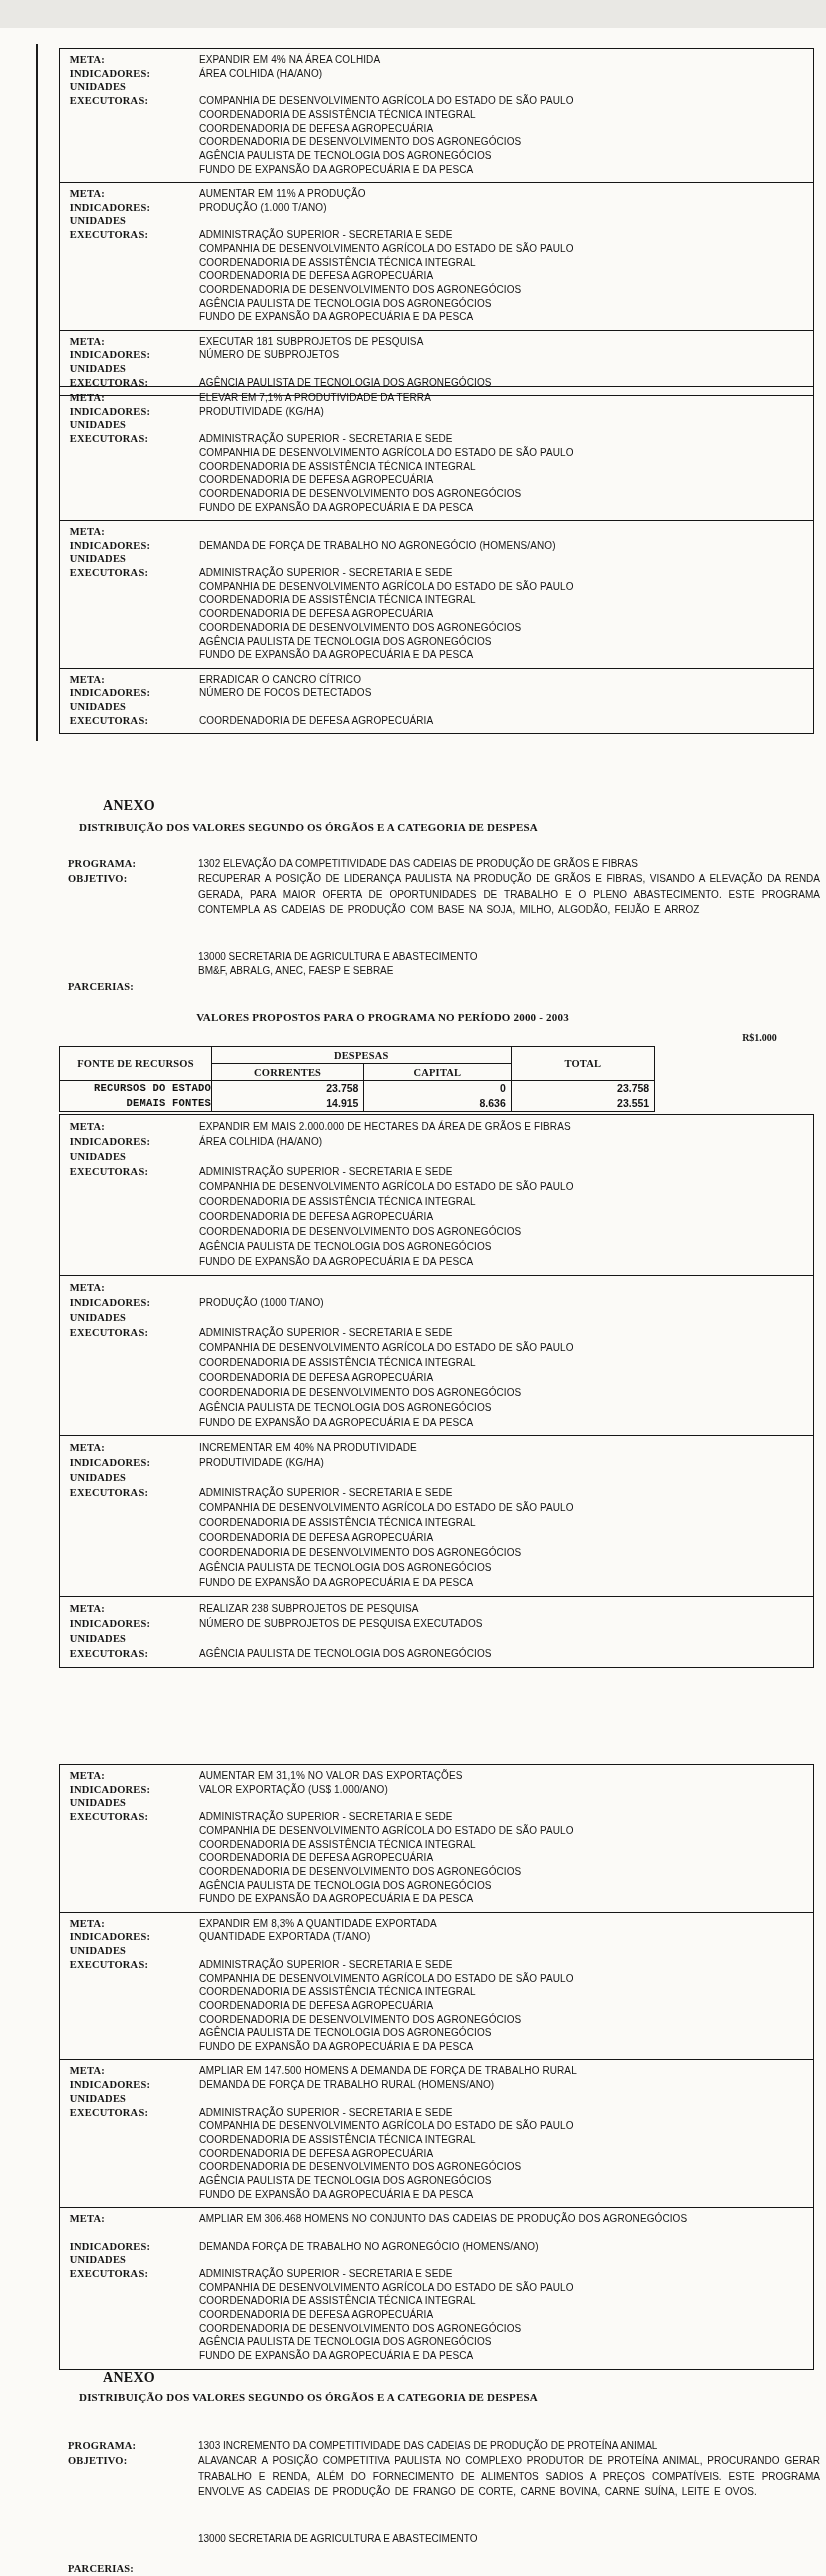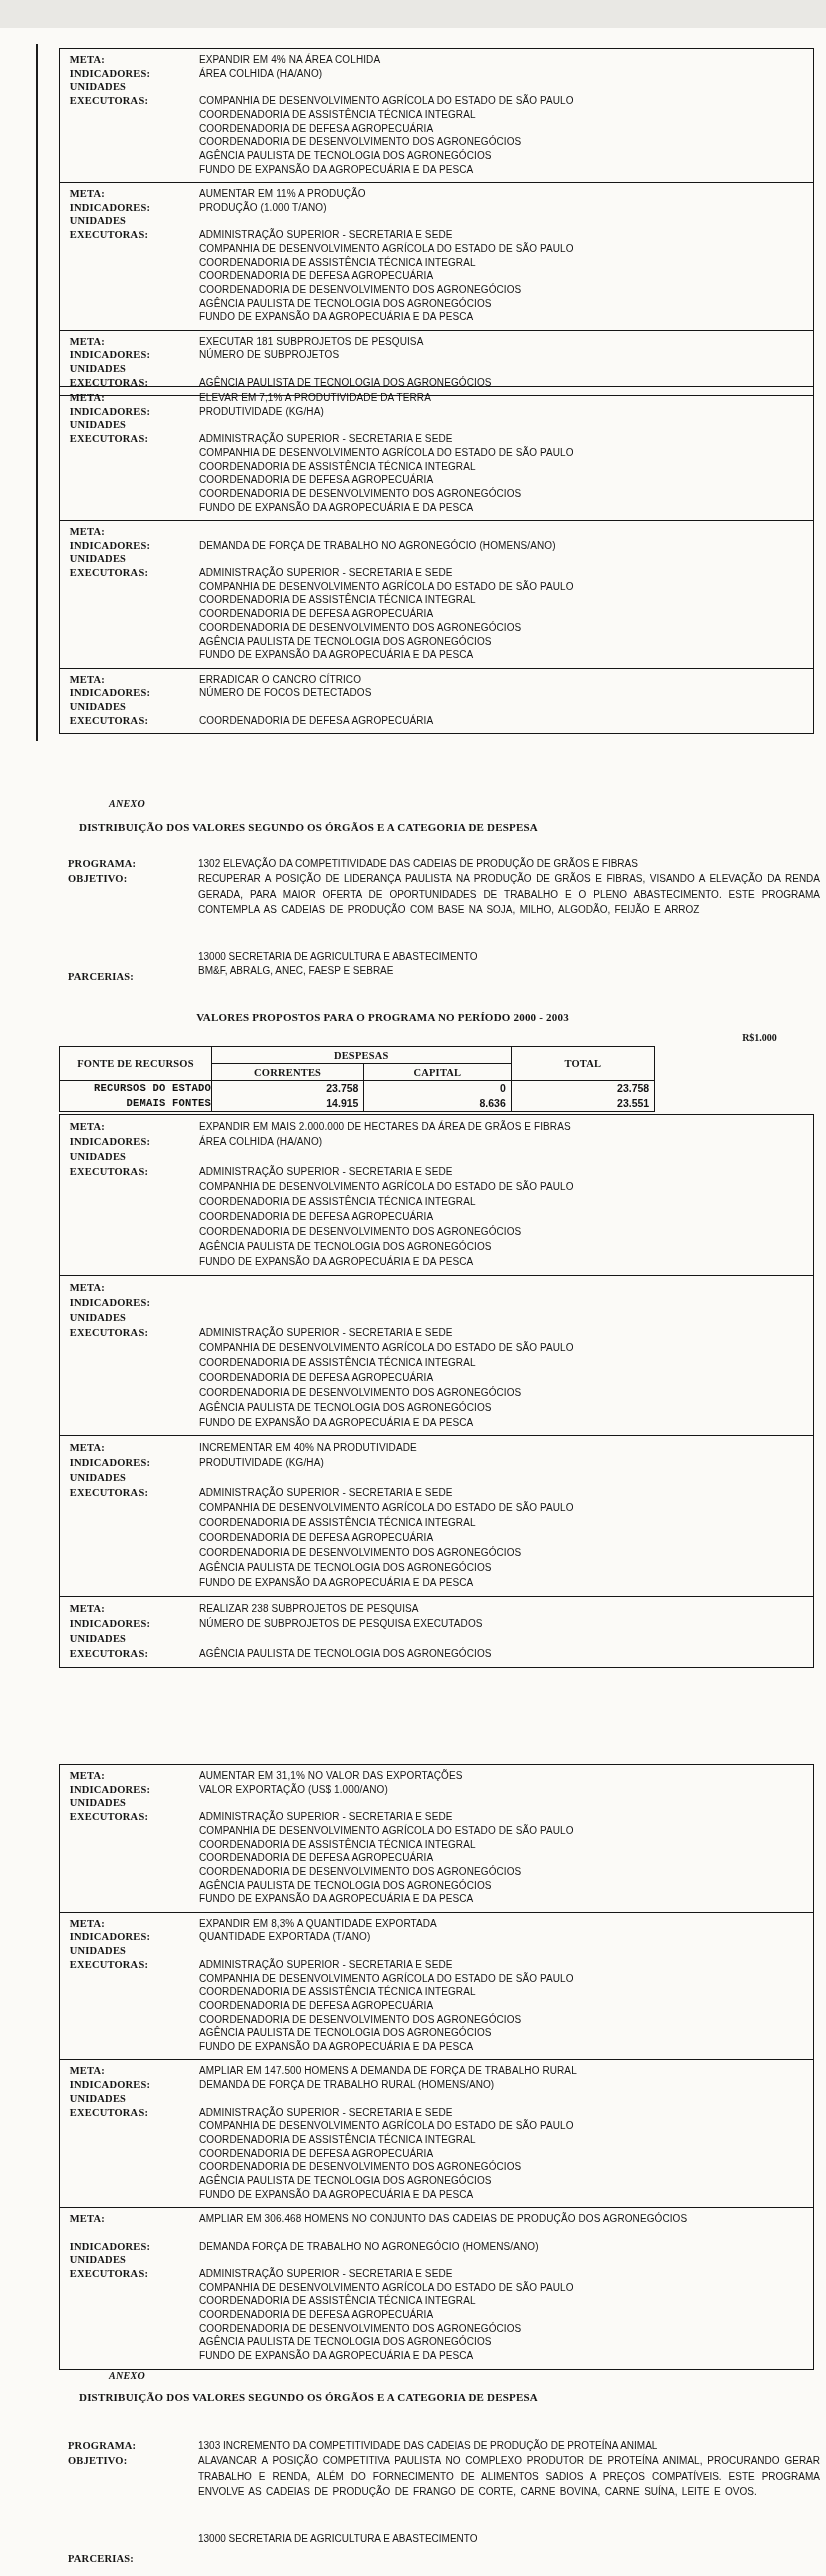--- a/index.html
+++ b/index.html
@@ -29,36 +29,36 @@
   .mlabel{
     position:absolute; left:9.7px; top:0;
     font-family:"Liberation Serif", serif; font-weight:bold; font-size:10.5px;
     letter-spacing:0.2px; white-space:nowrap;
   }
   .mval{ display:block; }
   .mline.wide .mval{ text-align:justify; word-spacing:4.8px; padding-right:3.2px; }
 
   
   .anexo{
-    position:absolute; left:109px;
-    font-family:"Liberation Serif", serif; font-weight:bold; font-size:10px; letter-spacing:0.3px;font-style:italic;
+    position:absolute; left:103px;
+    font-family:"Liberation Serif", serif; font-weight:bold; font-size:14px; letter-spacing:0.3px;
   }
   .dist-heading{
     position:absolute; left:79px;
     font-family:"Liberation Serif", serif; font-weight:bold; font-size:11px; letter-spacing:0.2px;
   }
   .ps-block{ position:absolute; left:68px; width:752px; }
   .ps-line{ position:relative; padding-left:130px; line-height:15.4px; font-size:10px; }
   .ps-label{
     position:absolute; left:0; top:0;
     font-family:"Liberation Serif", serif; font-weight:bold; font-size:10.5px; letter-spacing:0.2px;
   }
   .ps-par{ text-align:justify; word-spacing:1.6px; max-width:624px; line-height:15.4px; }
   .ps-parcerias{ position:relative; margin-top:32px; padding-left:130px; line-height:14.5px; font-size:10px; }
-  .ps-parcerias .ps-label{ top:20px; }
+  .ps-parcerias .ps-label{ top:30px; }
 
   
   .val-title{
     position:absolute; left:59px; width:647px; text-align:center;
     font-family:"Liberation Serif", serif; font-weight:bold; font-size:11px; letter-spacing:0.2px;
   }
   .val-unit{
     position:absolute; left:711px; width:97px; text-align:center;
     font-family:"Liberation Serif", serif; font-weight:bold; font-size:10px;
   }
@@ -348,20 +348,21 @@
         <div class="mline">
           <span class="mval">FUNDO DE EXPANSÃO DA AGROPECUÁRIA E DA PESCA</span>
         </div>
       </div>
       <div class="mrow">
         <div class="mline">
           <span class="mlabel">META:</span>
         </div>
         <div class="mline">
           <span class="mlabel">INDICADORES:</span>
+          <span class="mval">PRODUÇÃO (1000 T/ANO)</span>
         </div>
         <div class="mline">
           <span class="mlabel">UNIDADES</span>
         </div>
         <div class="mline">
           <span class="mlabel">EXECUTORAS:</span>
           <span class="mval">ADMINISTRAÇÃO SUPERIOR - SECRETARIA E SEDE</span>
         </div>
         <div class="mline">
           <span class="mval">COMPANHIA DE DESENVOLVIMENTO AGRÍCOLA DO ESTADO DE SÃO PAULO</span>

